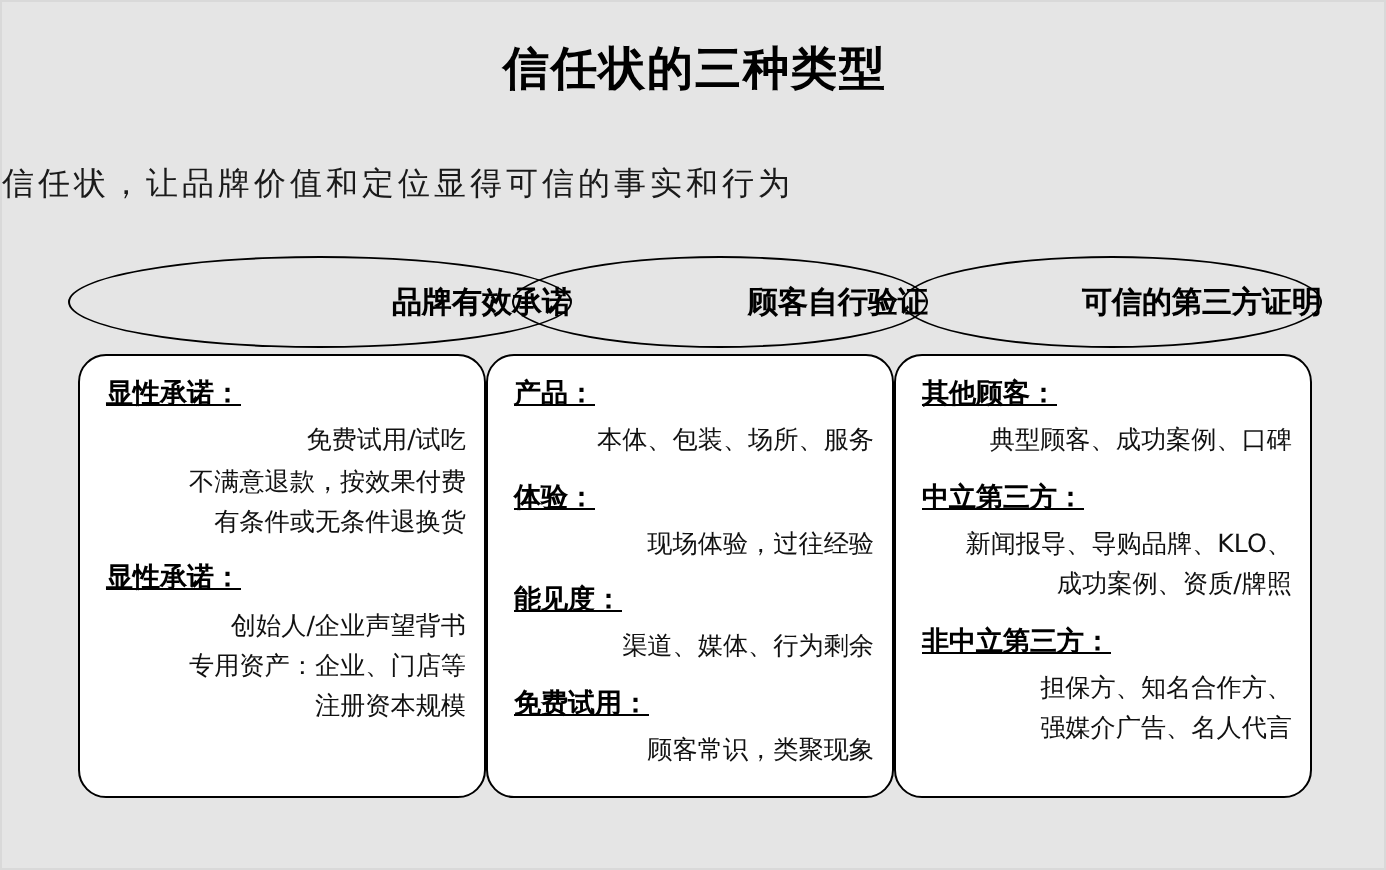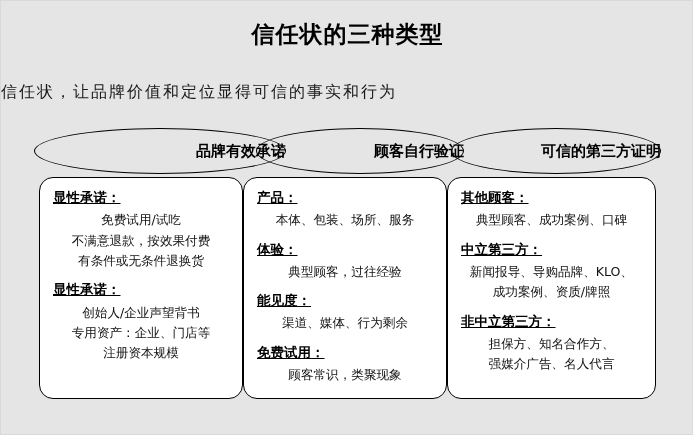--- a/index.html
+++ b/index.html
@@ -113,21 +113,21 @@
     margin: 0 0 4px 4px;
     line-height: 1.35;
     text-decoration: underline;
   }
   .grp-head.spaced { margin-top: 9px; }
 
   .grp-line {
     font-size: 13px;
     color: #111111;
     line-height: 1.62;
-    text-align: center;
+    text-align: right;
     white-space: nowrap;
   }
 
   .panel.p1 .grp-line { font-size: 12.6px; }
   .panel.p2 .grp-line { font-size: 12.6px; }
   .panel.p3 .grp-line { font-size: 12.6px; }
 </style>
 </head>
 <body>
 
@@ -158,21 +158,21 @@
       <div class="grp-line">创始人/企业声望背书</div>
       <div class="grp-line">专用资产：企业、门店等</div>
       <div class="grp-line">注册资本规模</div>
     </div>
 
     <div class="panel p2">
       <div class="grp-head">产品：</div>
       <div class="grp-line">本体、包装、场所、服务</div>
 
       <div class="grp-head spaced">体验：</div>
-      <div class="grp-line">典型顾客，过往经验</div>
+      <div class="grp-line">现场体验，过往经验</div>
 
       <div class="grp-head spaced">能见度：</div>
       <div class="grp-line">渠道、媒体、行为剩余</div>
 
       <div class="grp-head spaced">免费试用：</div>
       <div class="grp-line">顾客常识，类聚现象</div>
     </div>
 
     <div class="panel p3">
       <div class="grp-head">其他顾客：</div>

